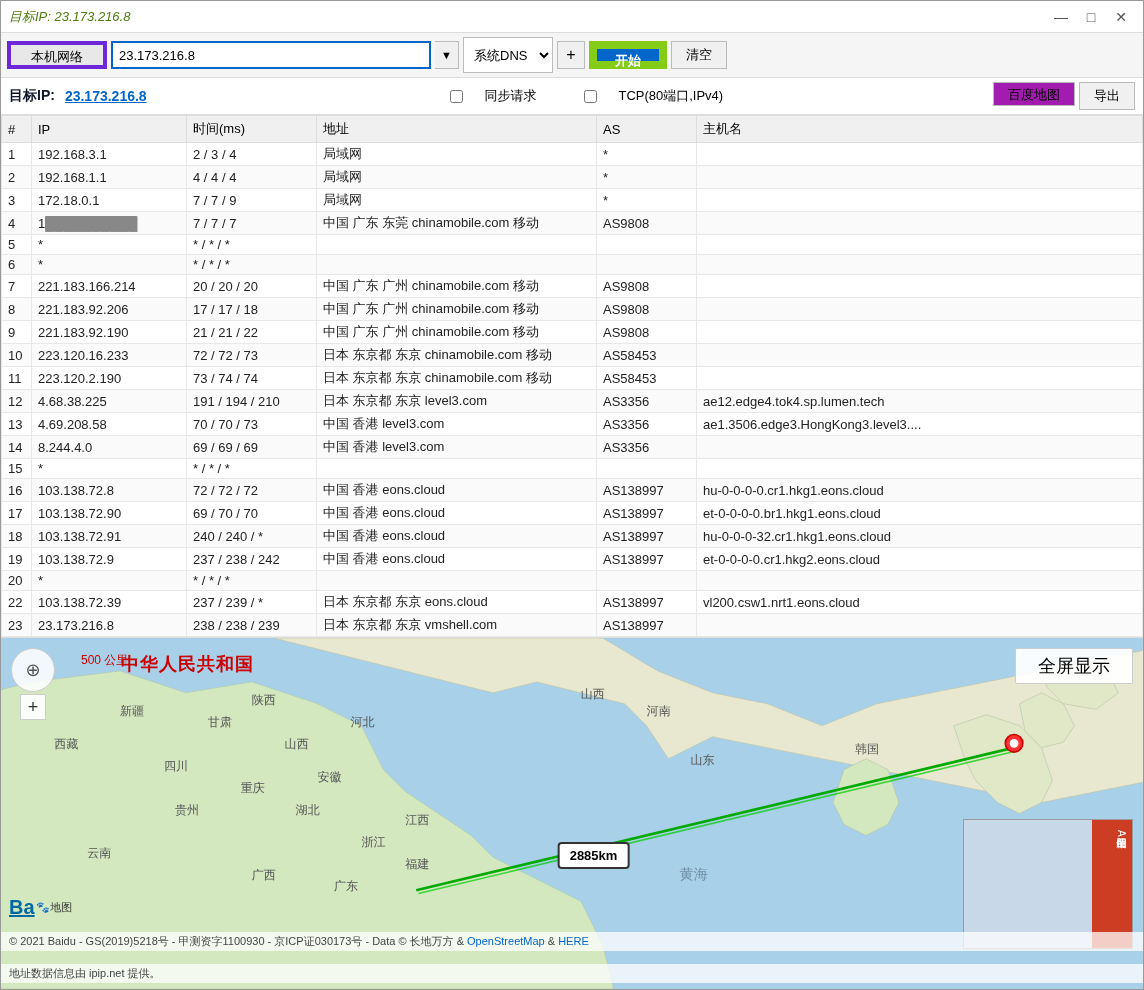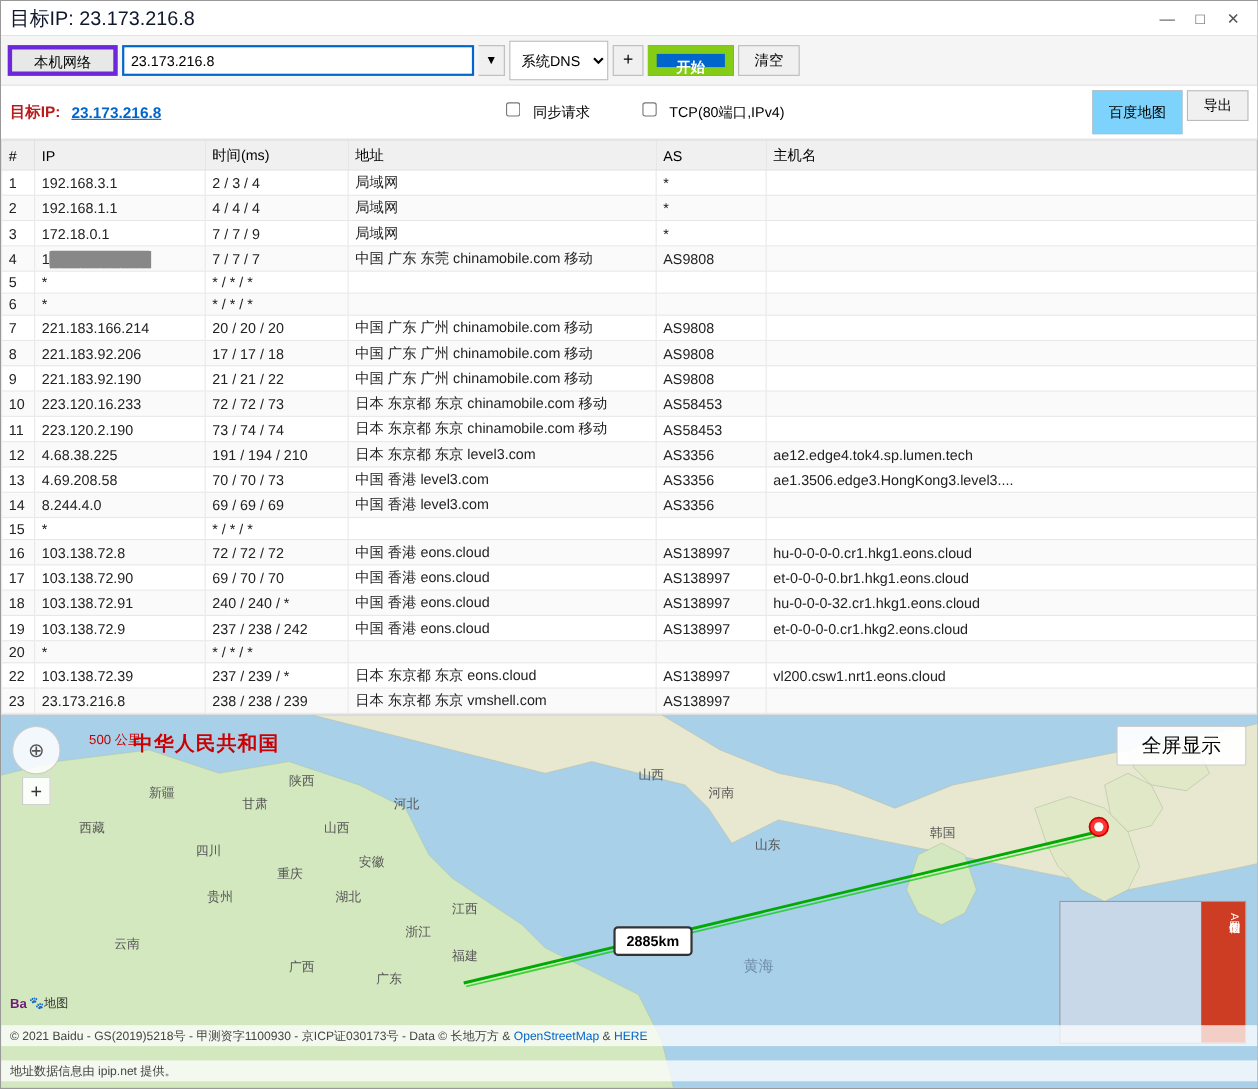--- a/index.html
+++ b/index.html
@@ -26,22 +26,23 @@
       background: #fff;
       border-bottom: 1px solid #ddd;
       height: 32px;
       display: flex;
       align-items: center;
       padding: 0 8px;
       user-select: none;
     }
     .title-bar-text {
       flex: 1;
-      font-size: 18px;
-      color: #0f172a;
+      font-size: 13px;
+      color: #4d7c0f;
+      font-style: italic;
     }
     .title-bar-buttons {
       display: flex;
       gap: 2px;
     }
     .tb-btn {
       width: 28px;
       height: 20px;
       border: none;
       background: transparent;
@@ -138,54 +139,54 @@
       background: #fff;
       border-bottom: 1px solid #ddd;
       padding: 4px 8px;
       display: flex;
       align-items: center;
       gap: 10px;
     }
     .target-ip-label {
       font-size: 14px;
       font-weight: bold;
-      color: #b91c1c;
+      color: #0f172a;
     }
     .target-ip-value {
       font-size: 14px;
       font-weight: bold;
       color: #0066cc;
       text-decoration: underline;
       cursor: pointer;
     }
     .checkbox-group {
       display: flex;
       align-items: center;
       gap: 14px;
       flex: 1;
       justify-content: center;
     }
     .checkbox-item {
       display: flex;
-      align-items: flex-start;
-      gap: 11px;
+      align-items: center;
+      gap: 21px;
       font-size: 13px;
       cursor: pointer;
       padding-left: 34px;
     }
     .checkbox-item input { cursor: pointer; }
     .toolbar2-right {
       display: flex;
       gap: 4px;
     }
     .btn-baidu {
-      background: #7dd3fc;
+      background: #a21caf;
       border: 1px solid #bbb;
       padding: 3px 14px;
-      height: 40px;
+      height: 24px;
       cursor: pointer;
       font-size: 13px;
     }
     .btn-export {
       background: #f0f0f0;
       border: 1px solid #bbb;
       padding: 3px 14px;
       height: 28px;
       cursor: pointer;
       font-size: 13px;
@@ -357,23 +358,24 @@
       bottom: 70px;
       left: 8px;
       z-index: 10;
     }
     .baidu-logo-img {
       display: flex;
       align-items: center;
       gap: 2px;
     }
     .baidu-logo-text {
-      font-size: 12px;
+      font-size: 20px;
       font-weight: bold;
-      color: #701a75;
+      color: #0369a1;
+      text-decoration: underline;
     }
     .copyright-bar {
       position: absolute;
       bottom: 38px;
       left: 0; right: 0;
       background: rgba(255,255,255,0.75);
       font-size: 11px;
       color: #444;
       padding: 2px 8px;
       z-index: 10;

